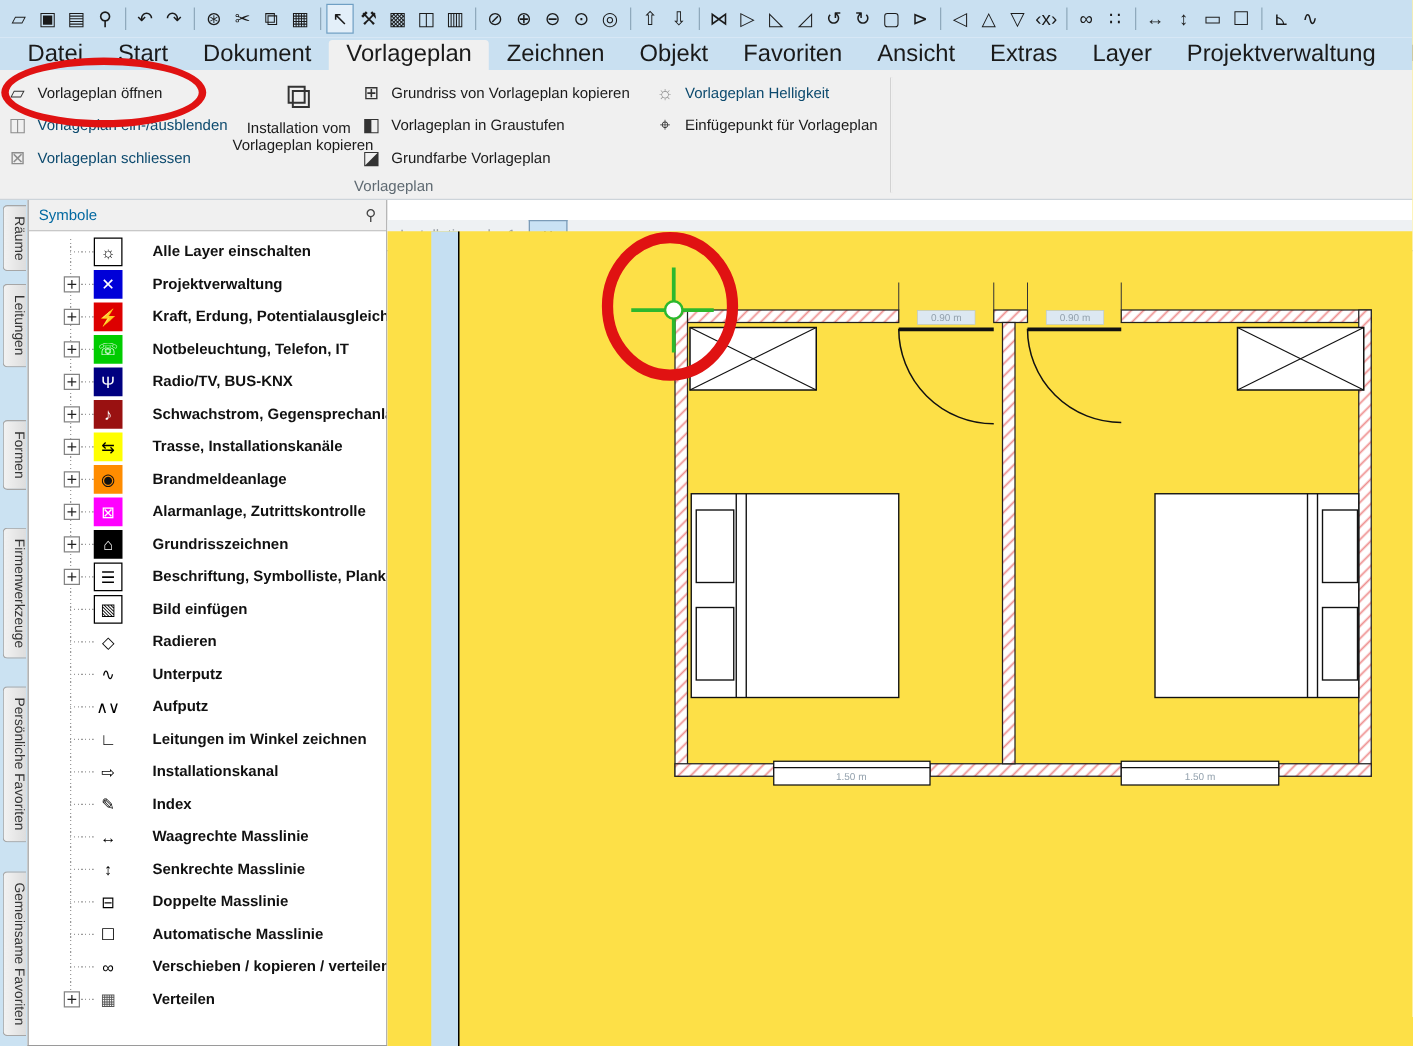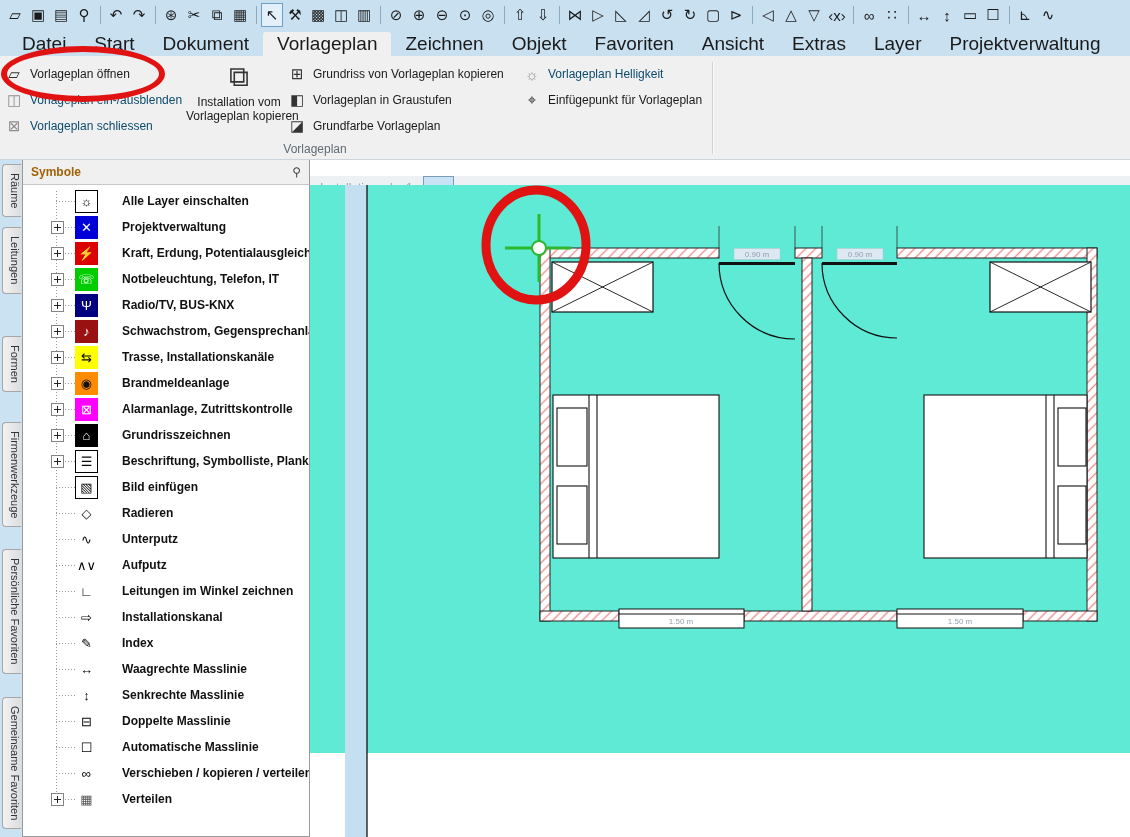--- a/index.html
+++ b/index.html
@@ -52,21 +52,21 @@
   .vtab:nth-of-type(3){margin-top:42px;}
   .vtab:nth-of-type(4){margin-top:30px;}
   .vtab:nth-of-type(5){margin-top:22px;}
   .vtab:nth-of-type(6){margin-top:23px;}
 
   
   .sidebar{position:absolute;left:22px;top:0;width:288px;height:677px;background:#fff;border:1px solid #9a9a9a;
     border-top:none;box-sizing:border-box;overflow:hidden;}
   .sidebar-header{height:24px;background:#f0f0f0;border-bottom:1px solid #c8c8c8;display:flex;align-items:center;
     padding:0 8px;justify-content:space-between;}
-  .sidebar-title{font-size:12px;color:#a16207;font-weight:bold;}
+  .sidebar-title{font-size:12px;color:#0369a1;}
   .pin-icon{font-size:12px;color:#444;cursor:default;}
   .tree{position:relative;padding-top:3px;}
   .tree::before{content:"";position:absolute;left:33px;top:6px;bottom:10px;width:1px;
     background:repeating-linear-gradient(to bottom,#9a9a9a 0 1px,transparent 1px 3px);}
   .tree-row{height:26px;display:flex;align-items:center;position:relative;cursor:default;}
   .tree-row::before{content:"";position:absolute;left:33px;top:13px;width:19px;height:1px;
     background:repeating-linear-gradient(to right,#9a9a9a 0 1px,transparent 1px 3px);}
   .expand-box{width:11px;height:11px;border:1px solid #848484;background:#fff;margin-left:28px;
     position:relative;flex:none;visibility:hidden;z-index:1;}
   .tree-row.has-expand .expand-box{visibility:visible;}
@@ -77,21 +77,21 @@
   .tree-label{margin-left:24px;font-size:12px;font-weight:700;color:#111;white-space:nowrap;}
 
   
   .canvas{position:absolute;left:310px;top:0;width:820px;height:677px;background:#fff;}
   .doctabs{height:25px;background:#eef1f3;border-bottom:1px solid #8f8f8f;display:flex;align-items:flex-end;box-sizing:border-box;margin-top:16px;}
   .dtab{height:24px;line-height:24px;padding:0 10px;font-size:12px;white-space:nowrap;cursor:default;}
   .dtab.inactive{color:#9aa0a6;}
   .dtab.active{background:var(--active_tab_bg);border:1px solid #7b9cb8;border-bottom:none;color:#14202a;
     font-weight:700;display:flex;align-items:center;gap:10px;box-sizing:border-box;}
   .dclose{font-weight:400;font-size:11px;color:#222;cursor:default;}
-  .drawing{position:absolute;left:0;top:25px;width:820px;height:568px;background:#5eead4;}
+  .drawing{position:absolute;left:0;top:25px;width:820px;height:652px;background:#fde047;}
   .drawing svg{display:block;}
   .dim{font-family:"Liberation Sans",sans-serif;font-size:8px;fill:#93a1ad;text-anchor:middle;}
 </style>
 </head>
 <body>
 
 <div class="app">
 
   <div class="toolbar">
 

